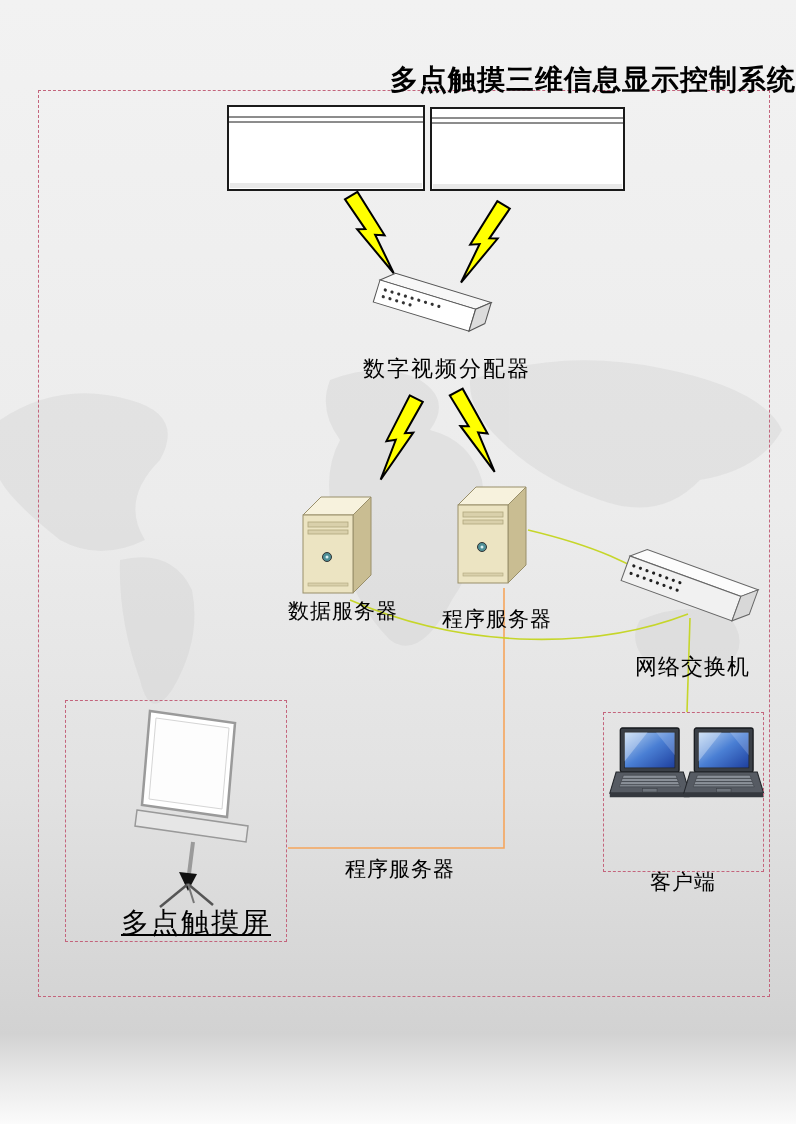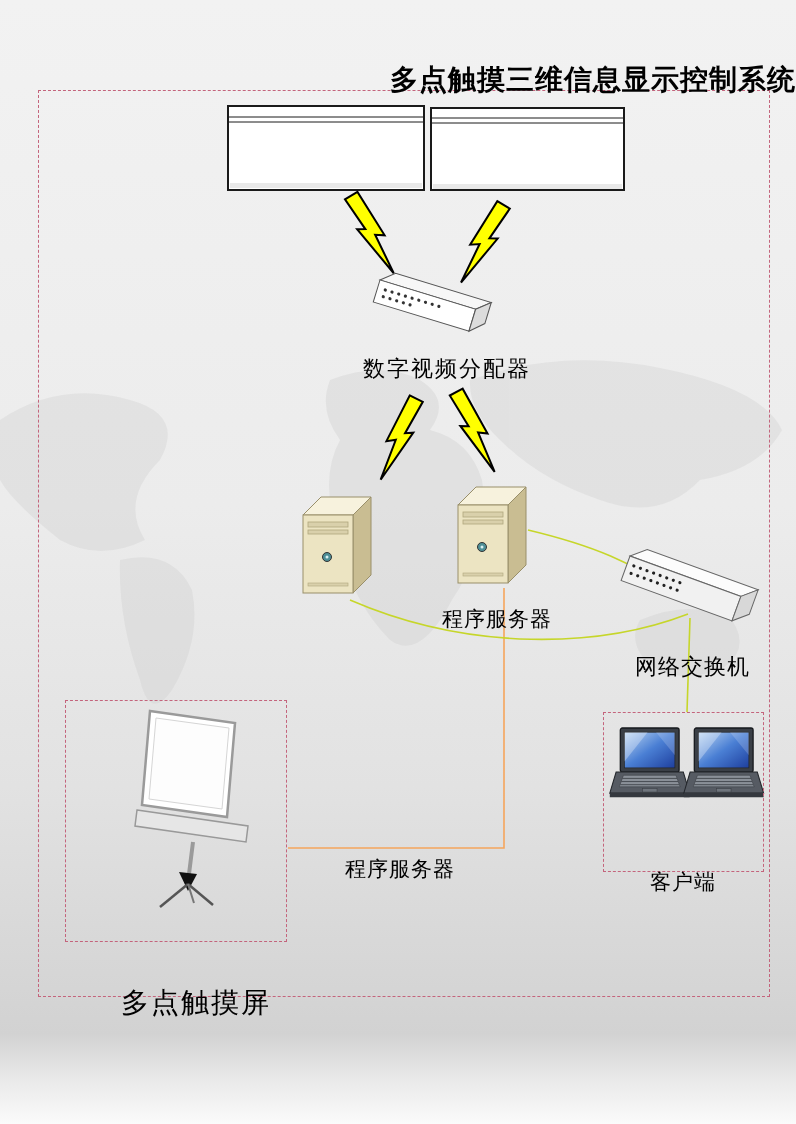--- a/index.html
+++ b/index.html
@@ -36,21 +36,21 @@
   }
   .label{
     position:absolute;z-index:3;color:#000;text-align:center;
     font-family:"DejaVu Serif","Liberation Serif",serif;
   }
   .label-distributor{left:352px;top:354px;width:190px;font-size:22px;letter-spacing:2px;text-align:center;}
   .label-data-server{left:253px;top:597px;width:180px;font-size:21px;letter-spacing:1px;}
   .label-app-server{left:407px;top:597px;width:180px;font-size:21px;letter-spacing:1px;margin-top:8px;}
   .label-switch{left:600px;top:652px;width:185px;font-size:22px;letter-spacing:1px;}
   .label-touch-line{left:310px;top:855px;width:180px;font-size:21px;letter-spacing:1px;}
-  .label-touch-screen{left:76px;top:984px;width:240px;font-size:28px;letter-spacing:2px;}
+  .label-touch-screen{left:76px;top:904px;width:240px;font-size:28px;letter-spacing:2px;text-decoration:underline;}
   .label-client{left:605px;top:834px;width:156px;font-size:21px;letter-spacing:1px;margin-top:34px;}
   .bolt{fill:var(--bolt_fill);stroke:#000;stroke-width:2;stroke-linejoin:miter;}
   .line-orange{stroke:var(--orange_line);stroke-width:1.6;fill:none;}
   .line-green{stroke:var(--green_line);stroke-width:1.6;fill:none;}
 </style>
 </head>
 <body>
 
 <div class="page">
 
@@ -182,19 +182,20 @@
     <use href="#laptop-shape" transform="translate(614,728) scale(1.05)"></use>
     <use href="#laptop-shape" transform="translate(688,728) scale(1.05)"></use>
   </svg>
 
   <div class="dashed-box boundary-outer"></div>
   <div class="dashed-box boundary-touch"></div>
   <div class="dashed-box boundary-client"></div>
 
   <div class="page-title">多点触摸三维信息显示控制系统</div>
   <div class="label label-distributor">数字视频分配器</div>
+  <div class="label label-data-server">数据服务器</div>
   <div class="label label-app-server">程序服务器</div>
   <div class="label label-switch">网络交换机</div>
   <div class="label label-touch-line">程序服务器</div>
   <div class="label label-touch-screen">多点触摸屏</div>
   <div class="label label-client">客户端</div>
 
 </div>
 
 </body></html>

